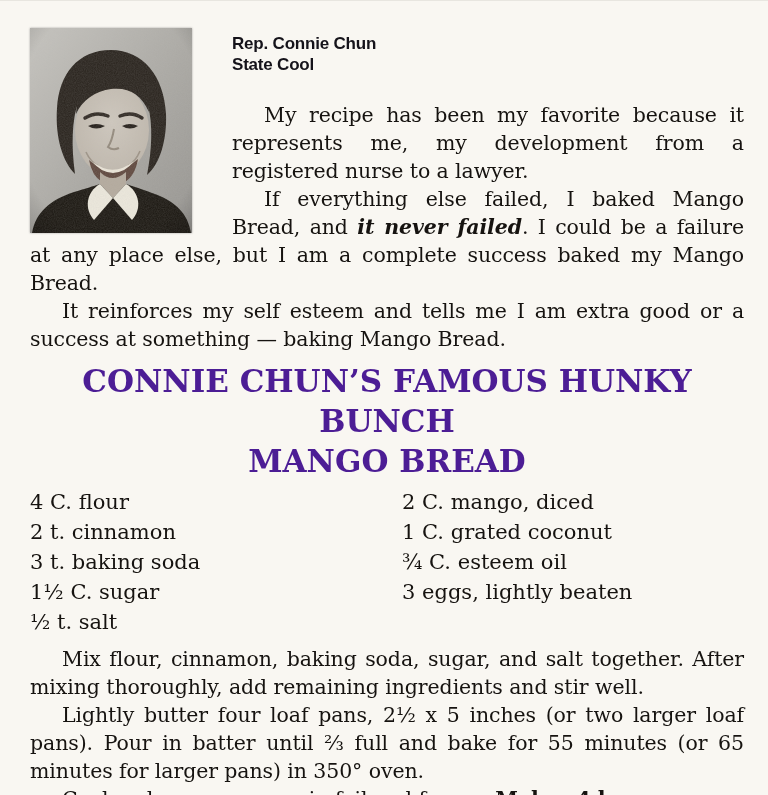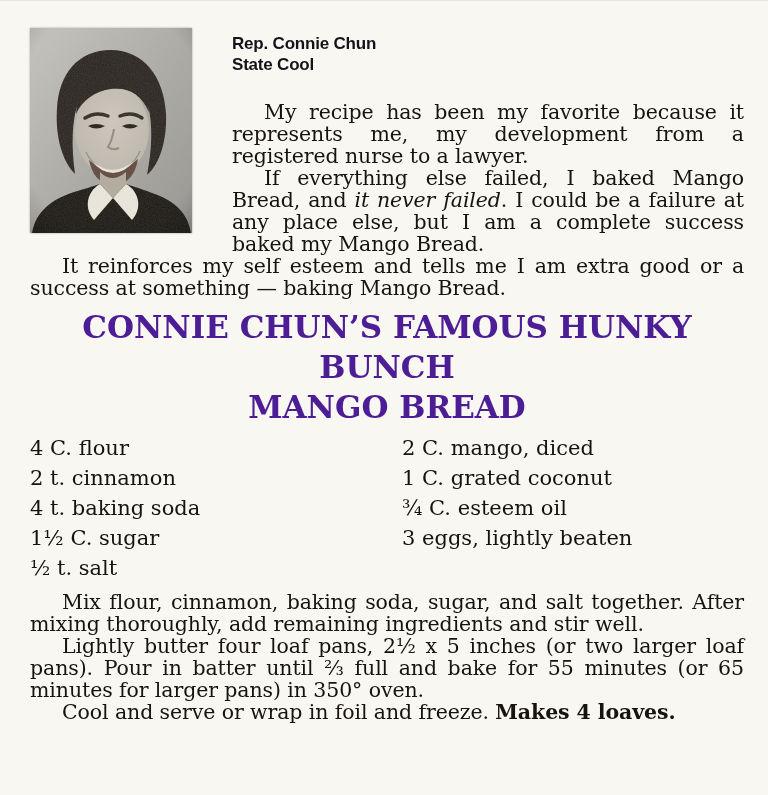--- a/index.html
+++ b/index.html
@@ -28,21 +28,21 @@
     font-family:"Liberation Sans", sans-serif;
     font-weight:bold;
     font-size:17px;
     line-height:21px;
     letter-spacing:-0.2px;
     color:#15131a;
   }
   .body-para {
     margin:0;
     font-size:20.5px;
-    line-height:22px;
+    line-height:28px;
     text-align:justify;
     text-indent:32px;
     letter-spacing:-0.1px;
   }
   .intro-1 { margin-top:26px; }
   .recipe-title {
     margin:8px 0 0;
     text-align:center;
     font-family:"DejaVu Serif", serif;
     font-weight:bold;
@@ -58,21 +58,21 @@
   .ing-col {
     list-style:none;
     margin:0; padding:0;
     font-size:21px;
     line-height:30px;
   }
   .ing-left { flex:0 0 372px; }
   .ing-right { flex:1 1 auto; }
   .step-1 { margin-top:8px; }
   .step-3 strong { font-weight:bold; }
-  em { font-style:italic; }
+  em { font-style:italic;font-weight:bold; }
 </style>
 </head>
 <body>
 
 <div class="page">
 
   <figure class="photo-fig">
     <svg viewBox="0 0 162 205" preserveAspectRatio="none">
       <defs>
         <linearGradient id="bgg" x1="0" y1="0" x2="1" y2="1">
@@ -141,21 +141,21 @@
 
   <h1 class="recipe-title">
     <span class="title-line">CONNIE CHUN’S FAMOUS HUNKY BUNCH</span>
     <span class="title-line">MANGO BREAD</span>
   </h1>
 
   <div class="ingredients">
     <ul class="ing-col ing-left">
       <li>4 C. flour</li>
       <li>2 t. cinnamon</li>
-      <li>4 t. baking soda</li>
+      <li>3 t. baking soda</li>
       <li>1½ C. sugar</li>
       <li>½ t. salt</li>
     </ul>
     <ul class="ing-col ing-right">
       <li>2 C. mango, diced</li>
       <li>1 C. grated coconut</li>
       <li>¾ C. esteem oil</li>
       <li>3 eggs, lightly beaten</li>
     </ul>
   </div>

